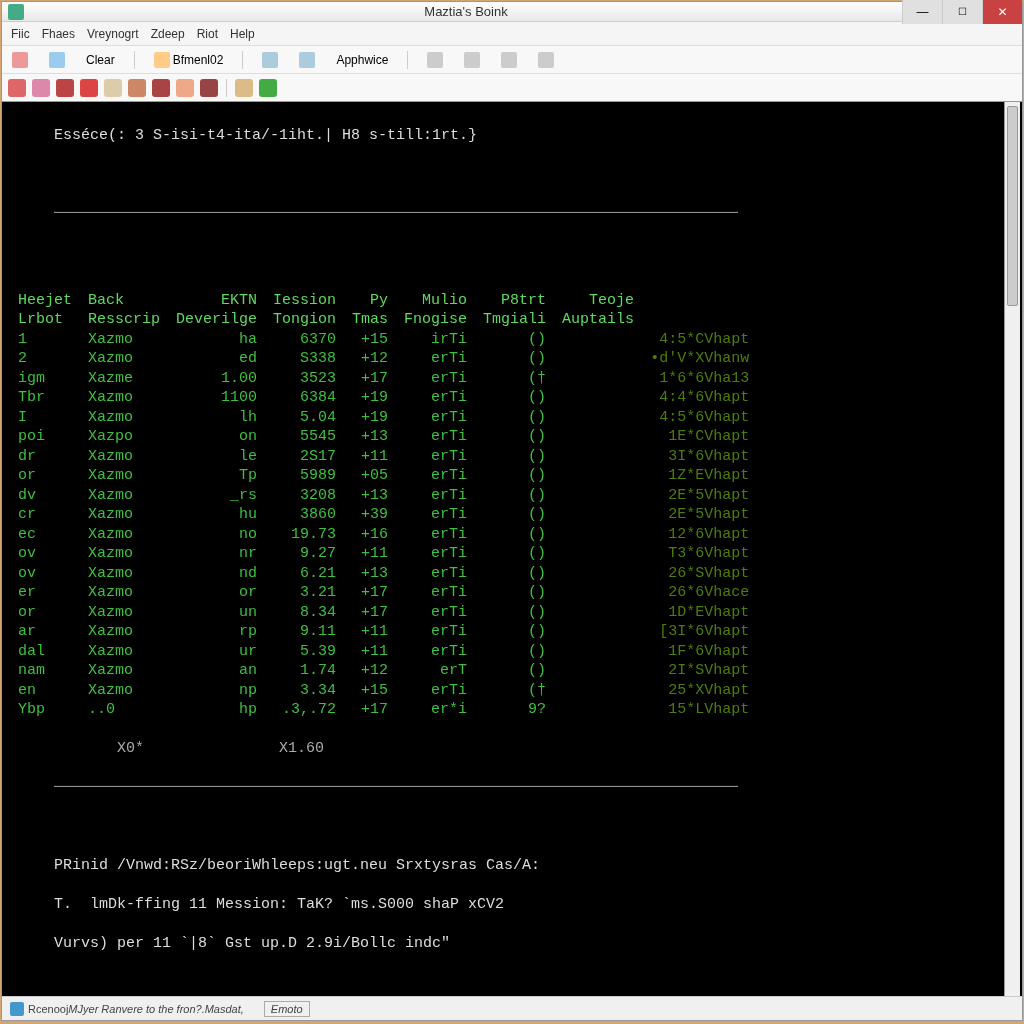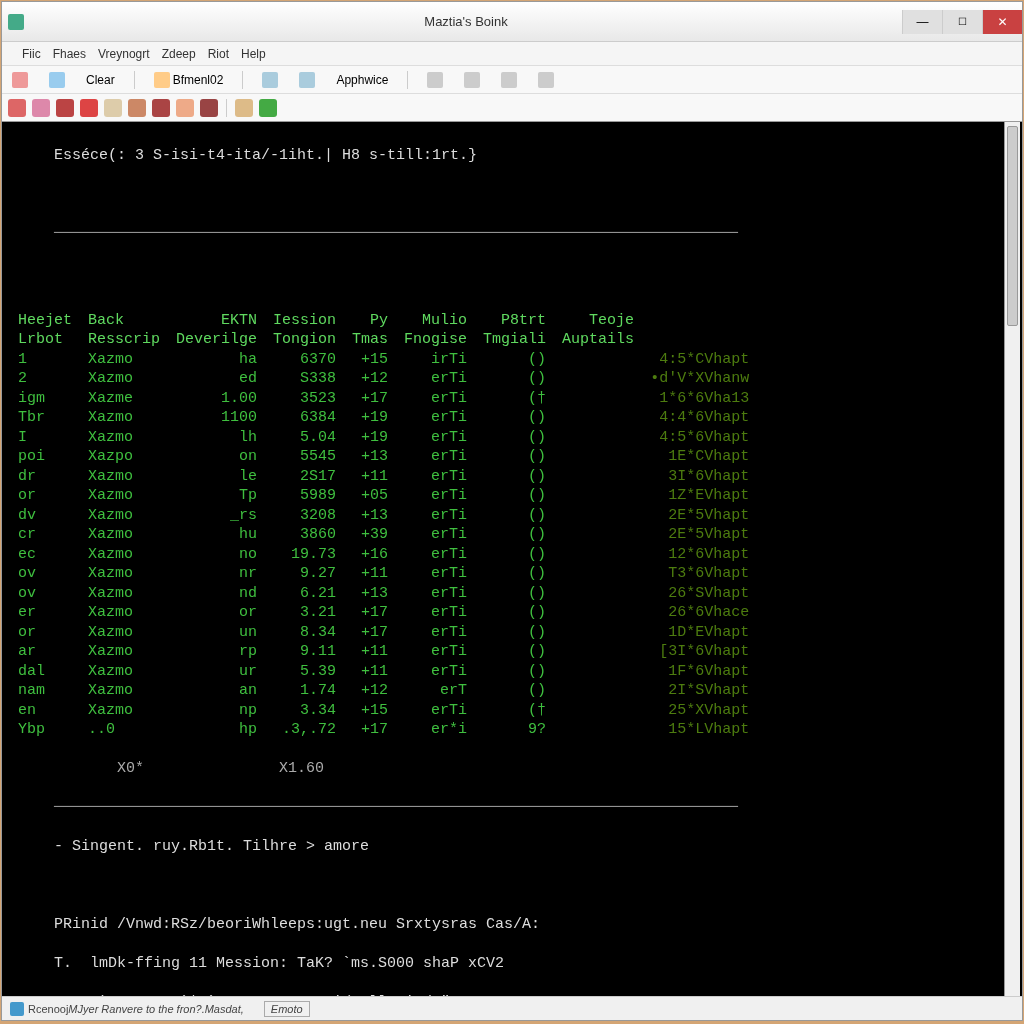--- a/index.html
+++ b/index.html
@@ -14,40 +14,40 @@
 .window {
   background: #f0f0f0;
   border: 1px solid #999;
   margin: 1px;
   height: 1020px;
   display: flex;
   flex-direction: column;
 }
 .titlebar {
   background: linear-gradient(#fff, #e8e8e8);
-  height: 40px;
+  height: 20px;
   display: flex;
   align-items: center;
   border-bottom: 1px solid #ccc;
   position: relative;
 }
 .titlebar .app-icon { width: 16px; height: 16px; margin: 0 6px; background: #4a8; border-radius: 2px; }
 .titlebar .title { flex: 1; text-align: center; color: #333; font-size: 13px; }
 .win-controls { display: flex; }
 .win-btn { width: 40px; height: 24px; display: flex; align-items: center; justify-content: center; background: #e0e0e0; border-left: 1px solid #ccc; cursor: pointer; }
 .win-btn.close { background: #c94141; color: #fff; }
 .win-btn.min::after { content: "—"; }
 .win-btn.max::after { content: "☐"; font-size: 10px; }
 .win-btn.close::after { content: "✕"; }
 .menubar {
   background: #f5f5f5;
   height: 24px;
   display: flex;
   align-items: center;
-  padding: 0 20px;
+  padding: 0 9px;
   border-bottom: 1px solid #ddd;
   gap: 12px;
   font-size: 12px;
   color: #333;
 }
 .menubar span { cursor: pointer; }
 .toolbar {
   background: #f8f8f8;
   height: 28px;
   display: flex;
@@ -185,21 +185,20 @@
     <span class="ic" style="background:#4a4"></span>
   </div>
 
   <div class="terminal">
 <span class="tline white">Esséce(: 3 S-isi-t4-ita/-1iht.| H8 s-till:1rt.}</span>
 <span class="tline"> </span>
 <span class="tline hr">────────────────────────────────────────────────────────────────────────────</span>
 <div><table class="top" id="tbl1"><tbody><tr><th>Heejet</th><th>Back</th><th>EKTN</th><th>Iession</th><th>Py</th><th>Mulio</th><th>P8trt</th><th>Teoje</th><th style="width:80px"></th></tr><tr><th>Lrbot</th><th>Resscrip</th><th>Deverilge</th><th>Tongion</th><th>Tmas</th><th>Fnogise</th><th>Tmgiali</th><th>Auptails</th><th style="width:80px"></th></tr><tr><td>1</td><td>Xazmo</td><td>ha</td><td>6370</td><td>+15</td><td>irTi</td><td>()</td><td></td><td class="tag">4:5*CVhapt</td></tr><tr><td>2</td><td>Xazmo</td><td>ed</td><td>S338</td><td>+12</td><td>erTi</td><td>()</td><td></td><td class="tag">•d'V*XVhanw</td></tr><tr><td>igm</td><td>Xazme</td><td>1.00</td><td>3523</td><td>+17</td><td>erTi</td><td>(†</td><td></td><td class="tag">1*6*6Vha13</td></tr><tr><td>Tbr</td><td>Xazmo</td><td>1100</td><td>6384</td><td>+19</td><td>erTi</td><td>()</td><td></td><td class="tag">4:4*6Vhapt</td></tr><tr><td>I</td><td>Xazmo</td><td>lh</td><td>5.04</td><td>+19</td><td>erTi</td><td>()</td><td></td><td class="tag">4:5*6Vhapt</td></tr><tr><td>poi</td><td>Xazpo</td><td>on</td><td>5545</td><td>+13</td><td>erTi</td><td>()</td><td></td><td class="tag">1E*CVhapt</td></tr><tr><td>dr</td><td>Xazmo</td><td>le</td><td>2S17</td><td>+11</td><td>erTi</td><td>()</td><td></td><td class="tag">3I*6Vhapt</td></tr><tr><td>or</td><td>Xazmo</td><td>Tp</td><td>5989</td><td>+05</td><td>erTi</td><td>()</td><td></td><td class="tag">1Z*EVhapt</td></tr><tr><td>dv</td><td>Xazmo</td><td>_rs</td><td>3208</td><td>+13</td><td>erTi</td><td>()</td><td></td><td class="tag">2E*5Vhapt</td></tr><tr><td>cr</td><td>Xazmo</td><td>hu</td><td>3860</td><td>+39</td><td>erTi</td><td>()</td><td></td><td class="tag">2E*5Vhapt</td></tr><tr><td>ec</td><td>Xazmo</td><td>no</td><td>19.73</td><td>+16</td><td>erTi</td><td>()</td><td></td><td class="tag">12*6Vhapt</td></tr><tr><td>ov</td><td>Xazmo</td><td>nr</td><td>9.27</td><td>+11</td><td>erTi</td><td>()</td><td></td><td class="tag">T3*6Vhapt</td></tr><tr><td>ov</td><td>Xazmo</td><td>nd</td><td>6.21</td><td>+13</td><td>erTi</td><td>()</td><td></td><td class="tag">26*SVhapt</td></tr><tr><td>er</td><td>Xazmo</td><td>or</td><td>3.21</td><td>+17</td><td>erTi</td><td>()</td><td></td><td class="tag">26*6Vhace</td></tr><tr><td>or</td><td>Xazmo</td><td>un</td><td>8.34</td><td>+17</td><td>erTi</td><td>()</td><td></td><td class="tag">1D*EVhapt</td></tr><tr><td>ar</td><td>Xazmo</td><td>rp</td><td>9.11</td><td>+11</td><td>erTi</td><td>()</td><td></td><td class="tag">[3I*6Vhapt</td></tr><tr><td>dal</td><td>Xazmo</td><td>ur</td><td>5.39</td><td>+11</td><td>erTi</td><td>()</td><td></td><td class="tag">1F*6Vhapt</td></tr><tr><td>nam</td><td>Xazmo</td><td>an</td><td>1.74</td><td>+12</td><td>erT</td><td>()</td><td></td><td class="tag">2I*SVhapt</td></tr><tr><td>en</td><td>Xazmo</td><td>np</td><td>3.34</td><td>+15</td><td>erTi</td><td>(†</td><td></td><td class="tag">25*XVhapt</td></tr><tr><td>Ybp</td><td>..0</td><td>hp</td><td>.3,.72</td><td>+17</td><td>er*i</td><td>9?</td><td></td><td class="tag">15*LVhapt</td></tr></tbody></table></div>
 <span class="tline grey">       <span>X0*</span>               <span>X1.60</span></span>
 <span class="tline hr">────────────────────────────────────────────────────────────────────────────</span>
-<span class="tline white">- Singent. ruy.Rb1t. Tilhre &gt; amore</span>
 <span class="tline"> </span>
 <span class="tline white">PRinid /Vnwd:RSz/beoriWhleeps:ugt.neu Srxtysras Cas/A:</span>
 <span class="tline white">T.  lmDk-ffing 11 Mession: TaK? `ms.S000 shaP xCV2</span>
 <span class="tline white">Vurvs) per 11 `|8` Gst up.D 2.9i/Bollc indc"</span>
 
 
 
 
 
     <div class="scroll">

